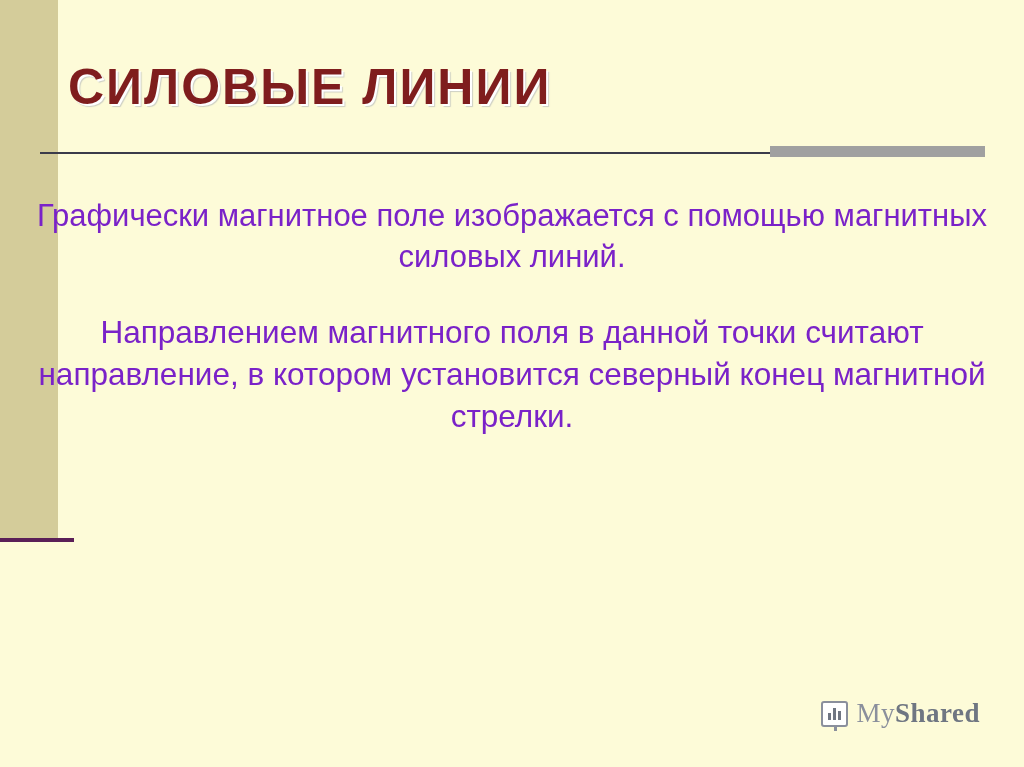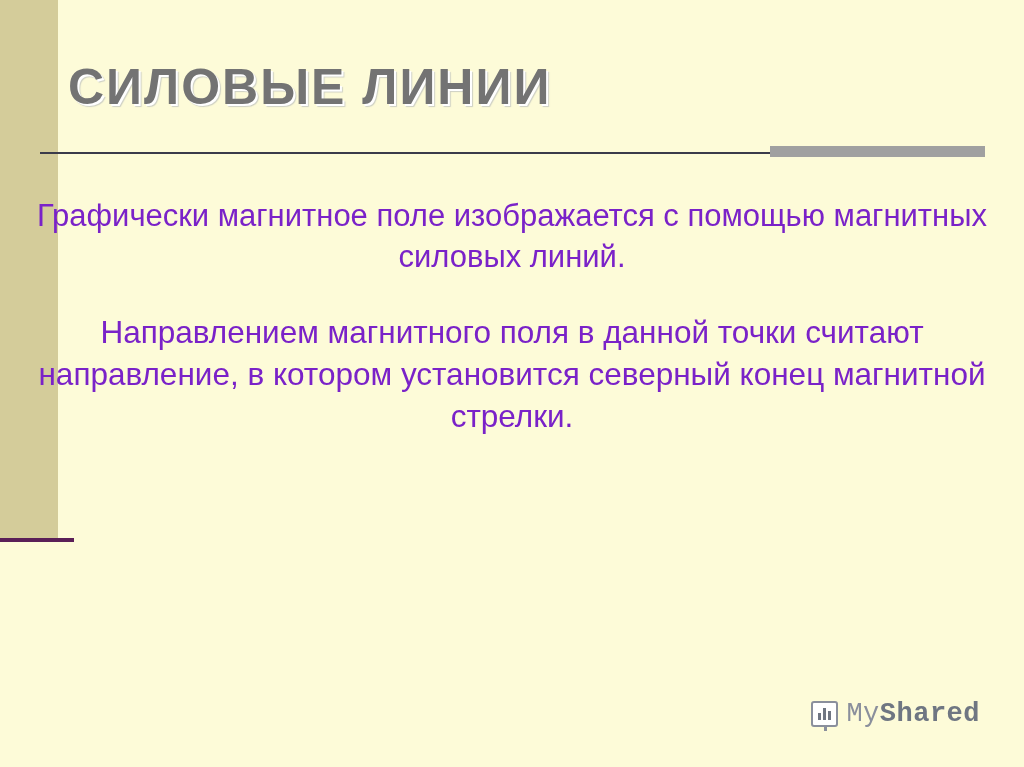--- a/index.html
+++ b/index.html
@@ -50,21 +50,21 @@
   }
 
   
   .title {
     position: absolute;
     left: 68px;
     top: 58px;
     font-size: 50px;
     font-weight: bold;
     letter-spacing: 2px;
-    color: #737373;
+    color: #7f1d1d;
     text-shadow: 2px 2px 0 #ffffff, 3px 3px 1px rgba(120,130,160,0.35);
     white-space: nowrap;
   }
 
   
   .rule-thin {
     position: absolute;
     left: 40px;
     top: 152px;
     width: 945px;
@@ -132,21 +132,21 @@
     position: absolute;
     left: 11px;
     bottom: -6px;
     width: 3px;
     height: 5px;
     background: #8a8f9c;
   }
   .logo-text {
     font-size: 27px;
     color: #8a8f9c;
-    font-family: Liberation Mono, monospace;
+    font-family: Liberation Serif, serif;
     letter-spacing: 0.5px;
   }
   .logo-text b { color: #6f7682; font-weight: bold; }
 </style>
 </head>
 <body>
 
 <div class="slide">
 
   <div class="left-band"></div>

